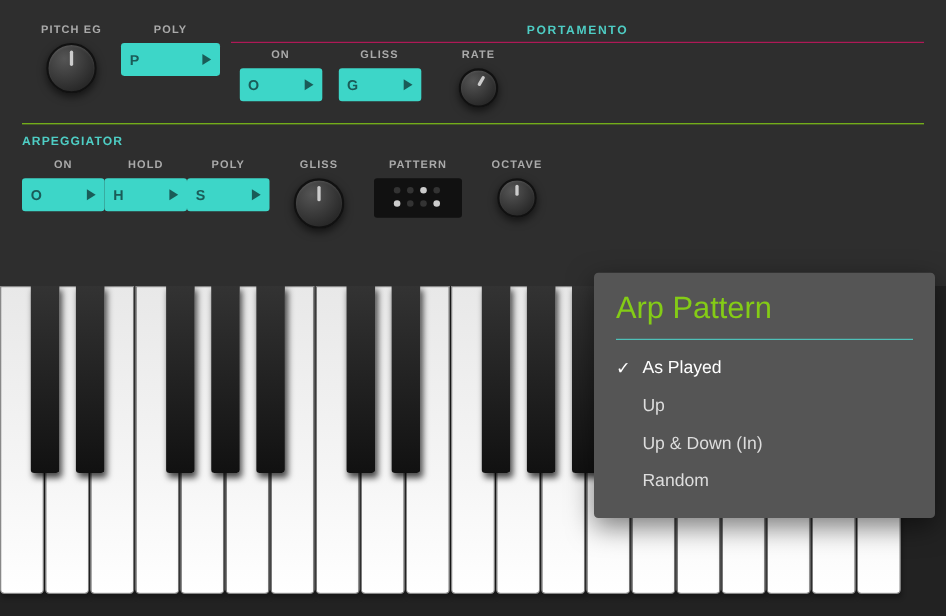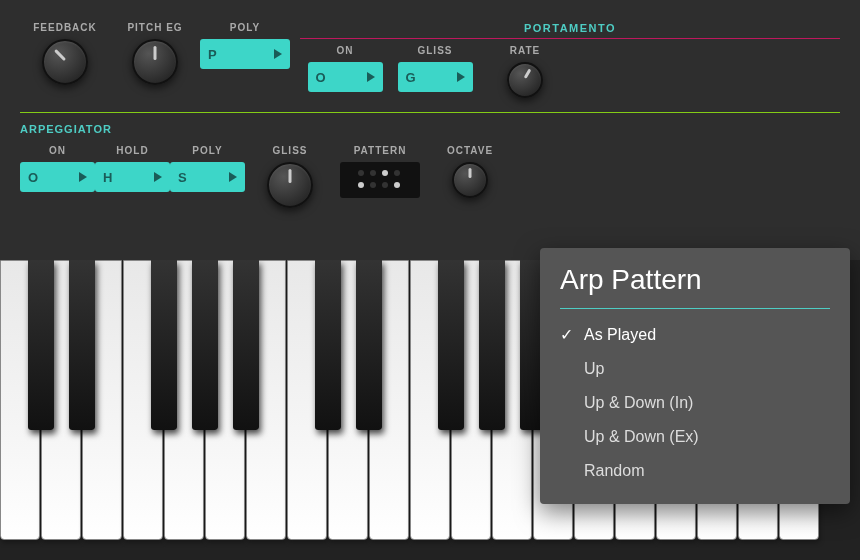--- a/index.html
+++ b/index.html
@@ -229,21 +229,21 @@
       width: 310px;
       background: #555;
       border-radius: 4px;
       padding: 16px 0;
       z-index: 100;
       box-shadow: 0 8px 24px rgba(0,0,0,0.5);
     }
 
     .dropdown-title {
       font-size: 28px;
-      color: #ffffff;
+      color: #84cc16;
       padding: 0 20px 12px 20px;
       font-weight: 300;
     }
 
     .dropdown-item {
       padding: 8px 20px;
       font-size: 16px;
       color: #ddd;
       cursor: pointer;
       display: flex;
@@ -267,24 +267,20 @@
       margin: 0 20px 8px 20px;
     }
   </style>
 </head>
 <body>
 
 <div class="synth-panel">
 
   <div class="top-row">
 
-    <div class="control-group">
-      <span class="control-label">FEEDBACK</span>
-      <div class="knob left"></div>
-    </div>
 
     <div class="control-group">
       <span class="control-label">PITCH EG</span>
       <div class="knob"></div>
     </div>
 
     <div class="control-group">
       <span class="control-label">POLY</span>
       <div class="toggle-btn">
         <span class="btn-label">P</span>
@@ -429,20 +425,16 @@
       <div class="dropdown-item">
         <span class="check-mark"></span>
         <span>Up</span>
       </div>
       <div class="dropdown-item">
         <span class="check-mark"></span>
         <span>Up &amp; Down (In)</span>
       </div>
       <div class="dropdown-item">
         <span class="check-mark"></span>
-        <span>Up &amp; Down (Ex)</span>
-      </div>
-      <div class="dropdown-item">
-        <span class="check-mark"></span>
         <span>Random</span>
       </div>
     </div>
 </div>
 
 </body></html>

